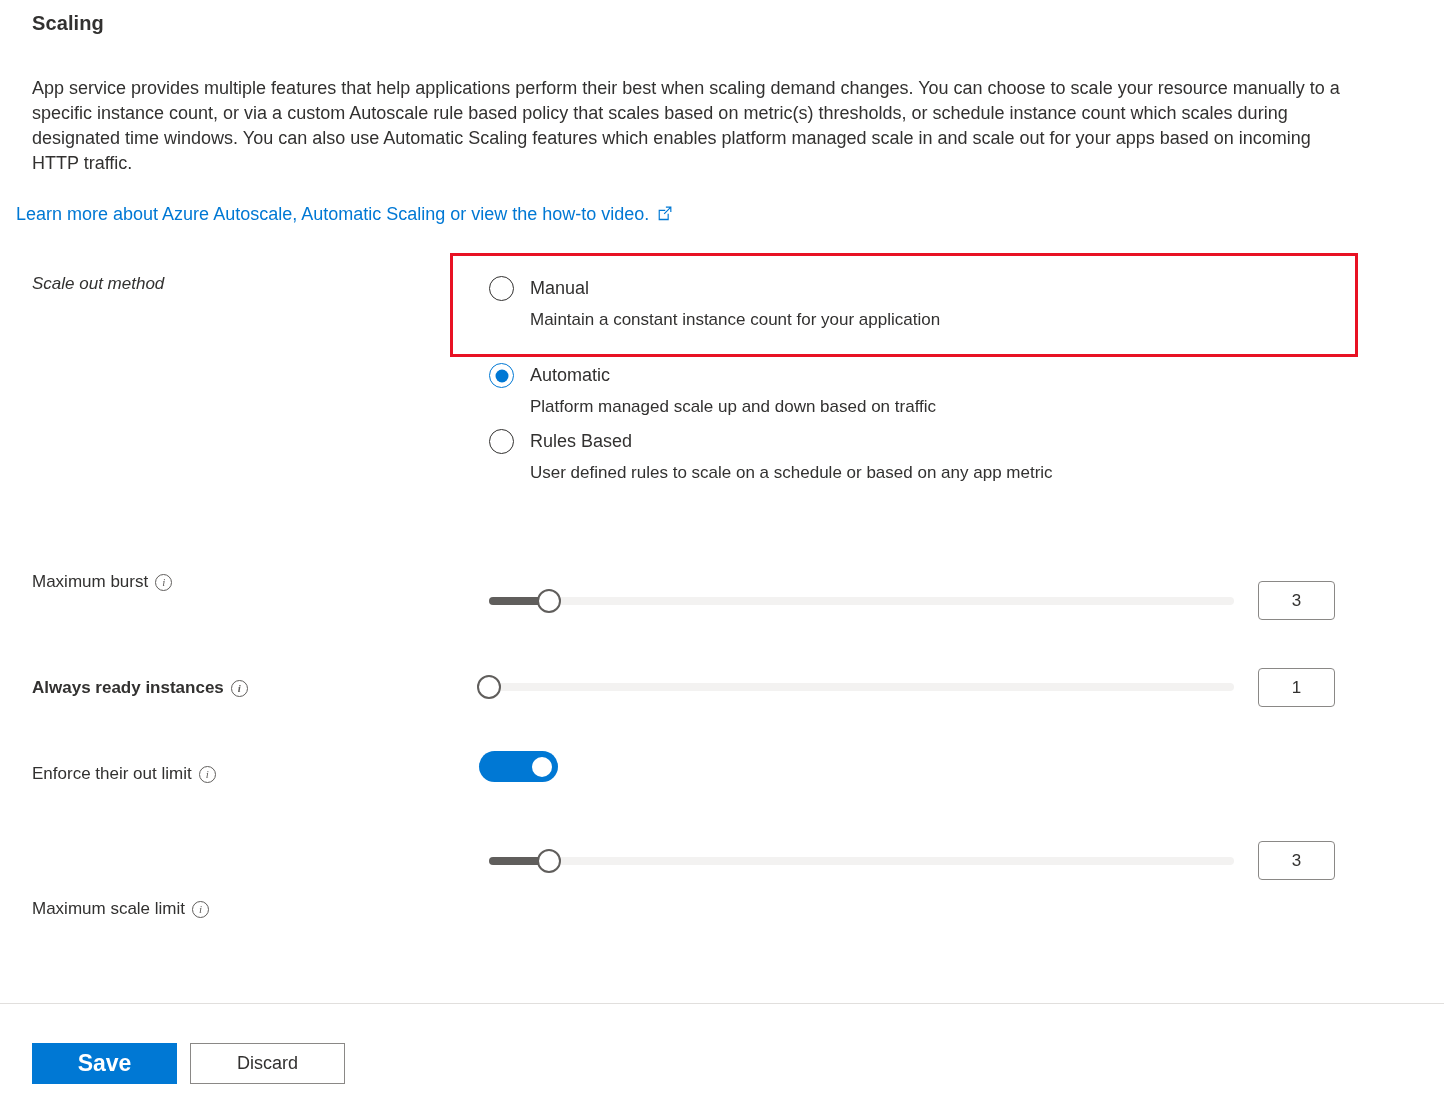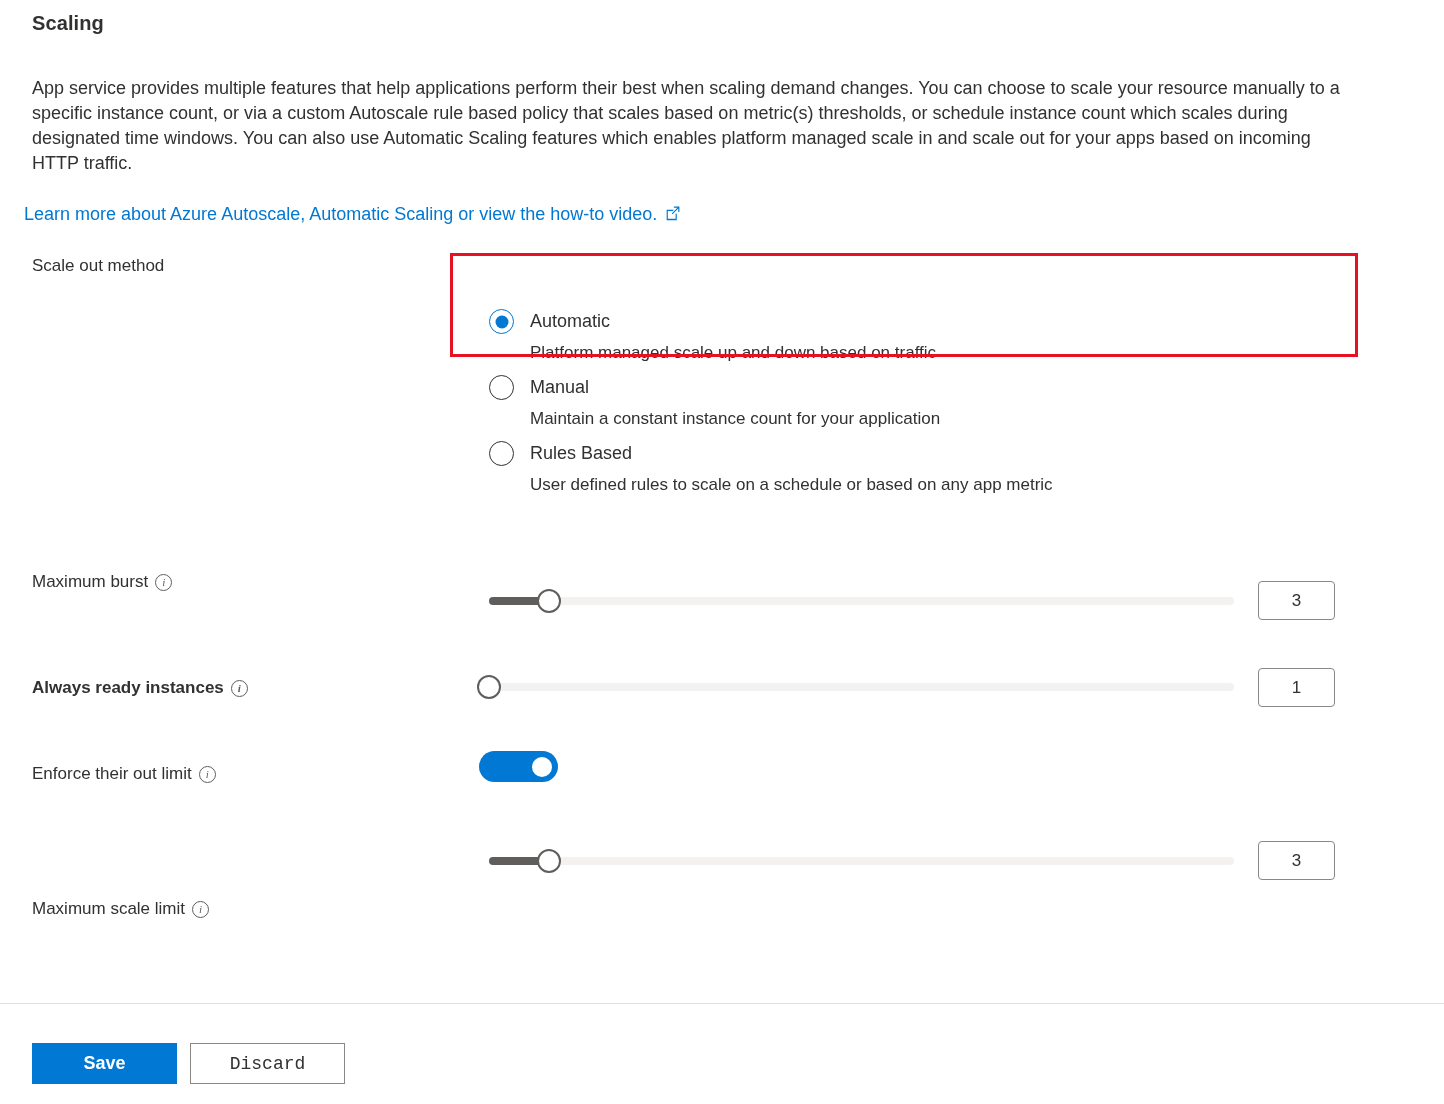--- a/index.html
+++ b/index.html
@@ -34,21 +34,21 @@
     left: 32px;
     top: 76px;
     width: 1320px;
     font-size: 18px;
     line-height: 25px;
     color: #323130;
   }
 
   #learn-more-line {
     position: absolute;
-    left: 24px;
+    left: 16px;
     top: 200px;
     font-size: 18px;
     line-height: 28px;
     white-space: nowrap;
   }
   #learn-more-link {
     color: #0078d4;
     text-decoration: none;
     cursor: pointer;
   }
@@ -233,75 +233,75 @@
   }
   #save-button {
     position: absolute;
     left: 32px;
     top: 1043px;
     width: 145px;
     height: 41px;
     background: #0078d4;
     color: #ffffff;
     border: none;
-    font-size: 18px;
+    font-size: 23px;
     font-weight: bold;
     font-family: "Liberation Sans", sans-serif;
     cursor: pointer;
   }
   #discard-button {
     position: absolute;
     left: 190px;
     top: 1043px;
     width: 155px;
     height: 41px;
     background: #ffffff;
     color: #323130;
     border: 1px solid #8a8886;
     font-size: 18px;
-    font-family: Liberation Mono, monospace;
+    font-family: Liberation Sans, sans-serif;
     cursor: pointer;
   }
 </style>
 </head>
 <body>
 
 <div id="page-title">Scaling</div>
 
 <div id="description">App service provides multiple features that help applications perform their best when scaling demand changes. You can choose to scale your resource manually to a specific instance count, or via a custom Autoscale rule based policy that scales based on metric(s) thresholds, or schedule instance count which scales during designated time windows. You can also use Automatic Scaling features which enables platform managed scale in and scale out for your apps based on incoming HTTP traffic.</div>
 
 <div id="learn-more-line">
   <a id="learn-more-link" href="#">Learn more about Azure Autoscale, Automatic Scaling or view the how-to video.</a><span class="ext-link-icon"><svg width="17" height="17" viewBox="0 0 16 16">
         <path d="M2.5 4.5h6.2v1.1H3.6v7.3h7.3V8.2h1.1v6.2H2.5z" fill="#0078d4"></path>
         <path d="M9.3 1.5H14.5V6.7h-1.1V3.4L8.1 8.7l-.8-.8 5.3-5.3H9.3z" fill="#0078d4"></path>
       </svg></span>
 </div>
 
-<div class="field-label" style="top:256px;">
+<div class="field-label" style="top:274px;font-style:italic;">
   <span>Scale out method</span>
 </div>
 
 <div id="radio-group" role="radiogroup">
+
+  <div class="radio-option">
+    <div class="radio-row">
+      <span class="radio-circle"></span>
+      <span class="radio-label">Manual</span>
+    </div>
+    <div class="radio-desc">Maintain a constant instance count for your application</div>
+  </div>
 
   <div class="radio-option" style="margin-top:33px;">
     <div class="radio-row">
       <span class="radio-circle checked"></span>
       <span class="radio-label">Automatic</span>
     </div>
     <div class="radio-desc">Platform managed scale up and down based on traffic</div>
   </div>
 
-  <div class="radio-option">
-    <div class="radio-row">
-      <span class="radio-circle"></span>
-      <span class="radio-label">Manual</span>
-    </div>
-    <div class="radio-desc">Maintain a constant instance count for your application</div>
-  </div>
-
   <div class="radio-option" style="">
     <div class="radio-row">
       <span class="radio-circle"></span>
       <span class="radio-label">Rules Based</span>
     </div>
     <div class="radio-desc">User defined rules to scale on a schedule or based on any app metric</div>
   </div>
 
 </div>
 

